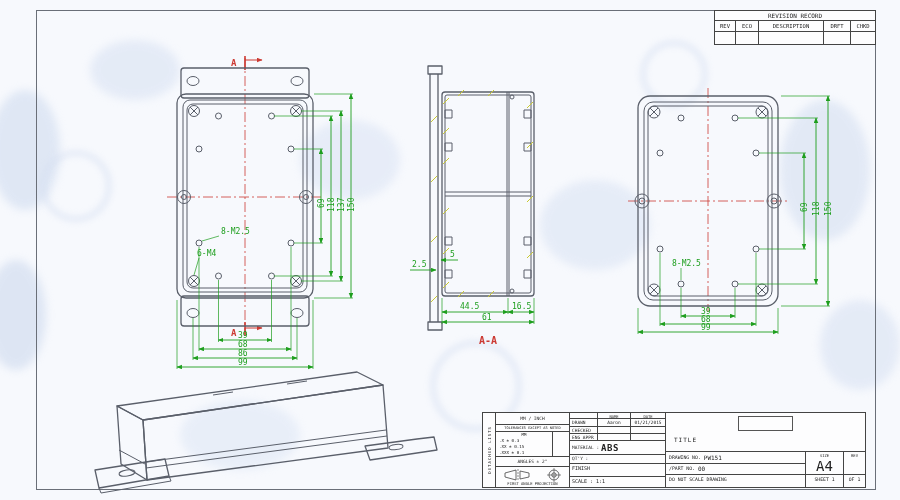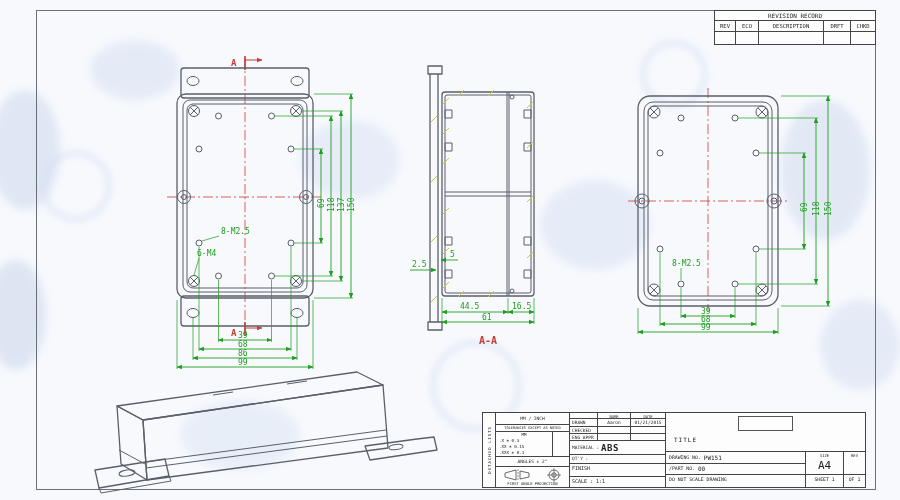--- a/index.html
+++ b/index.html
@@ -66,21 +66,21 @@
   .titlearea{height:40px;border-bottom:1px solid #444;position:relative;}
   .logobox{position:absolute;left:72px;top:3px;width:55px;height:15px;border:1px solid #555;}
   .titlelbl{position:absolute;left:8px;bottom:8px;font-size:6px;letter-spacing:1px;}
   .dwgzone{height:24px;display:flex;border-bottom:1px solid #444;}
   .dwgleft{width:140px;border-right:1px solid #444;display:flex;flex-direction:column;}
   .dwgrow{flex:1;border-bottom:1px solid #444;padding:0 3px;display:flex;align-items:center;gap:3px;font-size:4.8px;white-space:nowrap;}
   .dwgrow:last-child{border-bottom:none;}
   .dwgrow .big{font-size:6px;}
   .sizebox{width:38px;border-right:1px solid #444;text-align:center;}
   .sizebox .sh{font-size:3.8px;height:7px;line-height:7px;}
-  .sizebox .sv{font-size:11px;line-height:14px;}
+  .sizebox .sv{font-size:14px;line-height:14px;}
   .revbox{flex:1;text-align:center;}
   .revbox .sh{font-size:3.8px;height:7px;line-height:7px;}
   .botzone{height:12px;display:flex;}
   .dnsd{width:140px;border-right:1px solid #444;padding:2px 3px;font-size:4.8px;white-space:nowrap;}
   .sheetc{width:38px;border-right:1px solid #444;text-align:center;padding-top:2px;font-size:4.8px;white-space:nowrap;}
   .ofc{flex:1;text-align:center;padding-top:2px;font-size:4.8px;white-space:nowrap;}
 </style>
 </head>
 <body>
 

